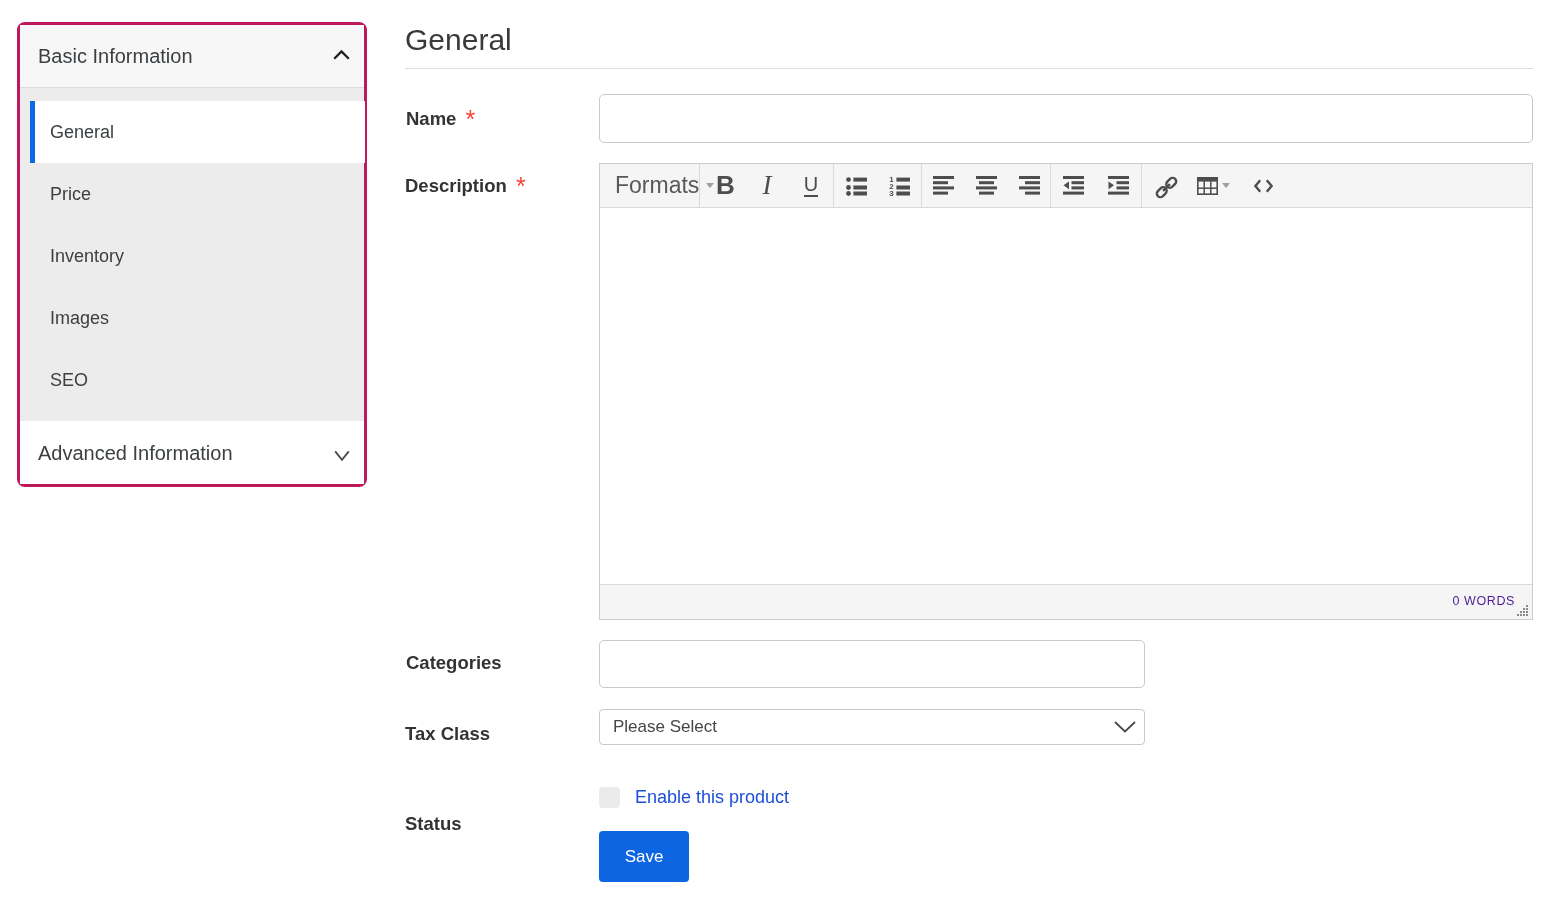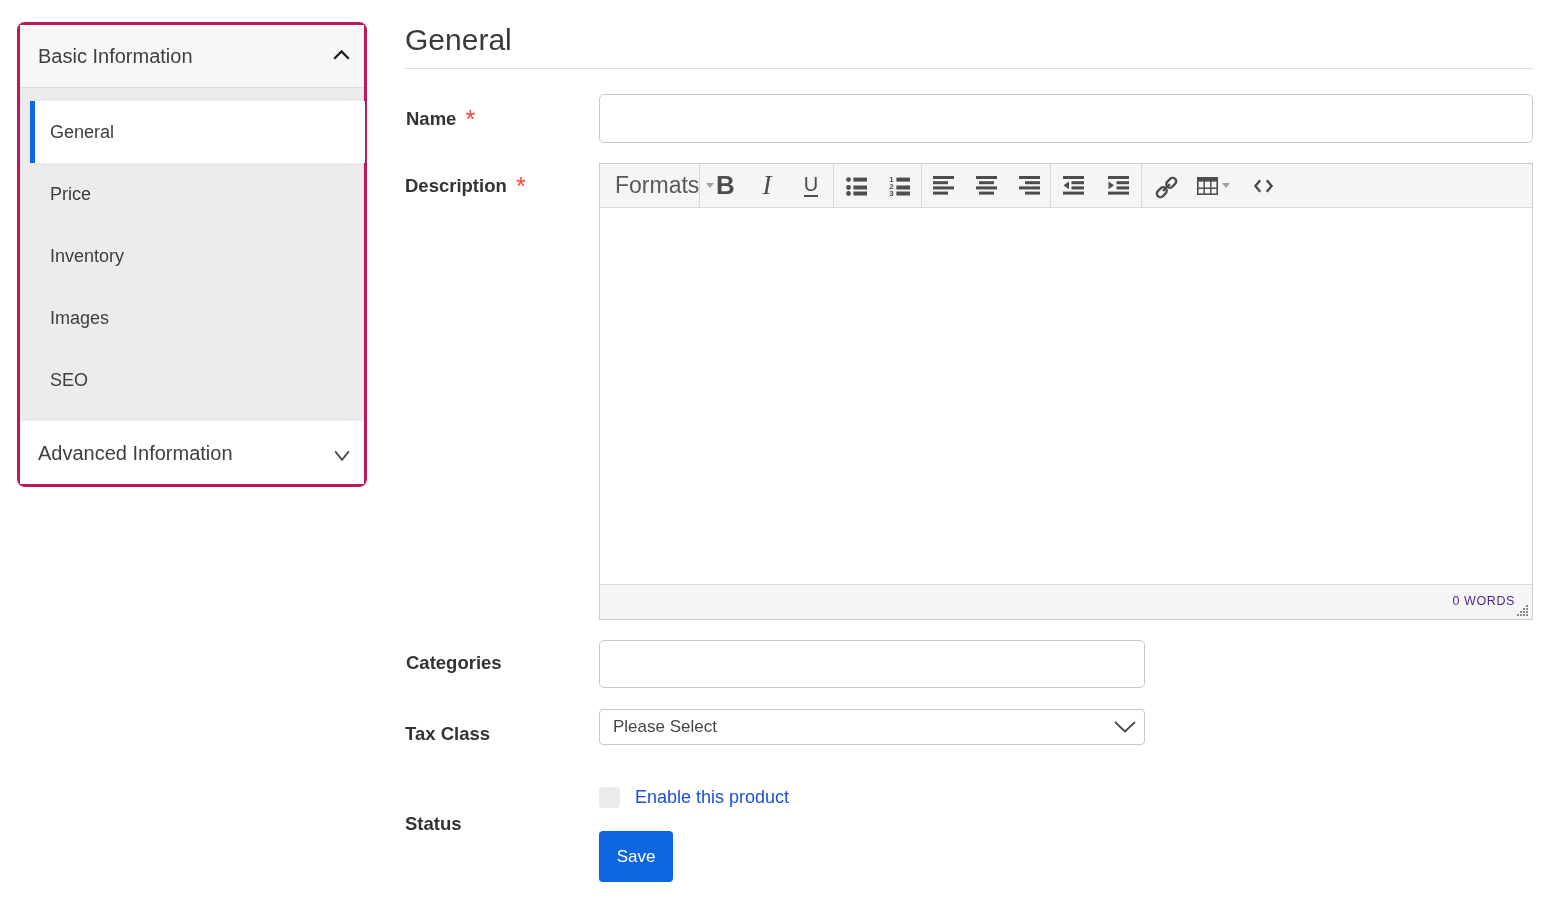--- a/index.html
+++ b/index.html
@@ -61,21 +61,21 @@
 .select { position:absolute; left:194px; top:709px; width:546px; height:36px;
   border:1px solid #c9c9c9; border-radius:4px; background:#fff; }
 .select .ph { position:absolute; left:13px; top:50%; transform:translateY(-50%);
   font-size:17px; color:#44474a; }
 .select svg { position:absolute; right:8px; top:50%; transform:translateY(-50%); }
 
 .checkbox { position:absolute; left:194px; top:787px; width:21px; height:21px;
   background:#ebebeb; border-radius:4px; }
 .cbtext { position:absolute; left:230px; top:787px; font-size:18px; color:#1d4ed8; }
 
-.savebtn { position:absolute; left:194px; top:831px; width:74px; height:51px;
+.savebtn { position:absolute; left:194px; top:831px; width:90px; height:51px;
   background:#0d65e2; border-radius:4px; color:#fff; font-size:17px;
   display:flex; align-items:center; justify-content:center; }
 
 .ticon { color:#4d4d4d; }
 </style>
 </head>
 <body>
 
 <div class="sidebar">
   <div class="acc-header">

